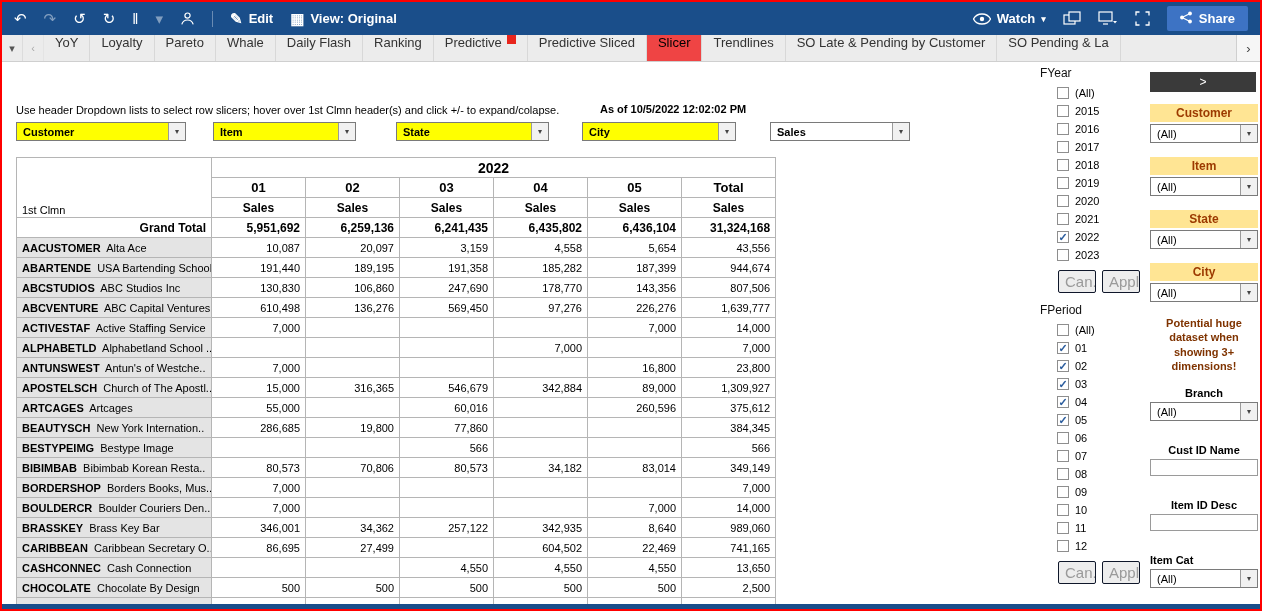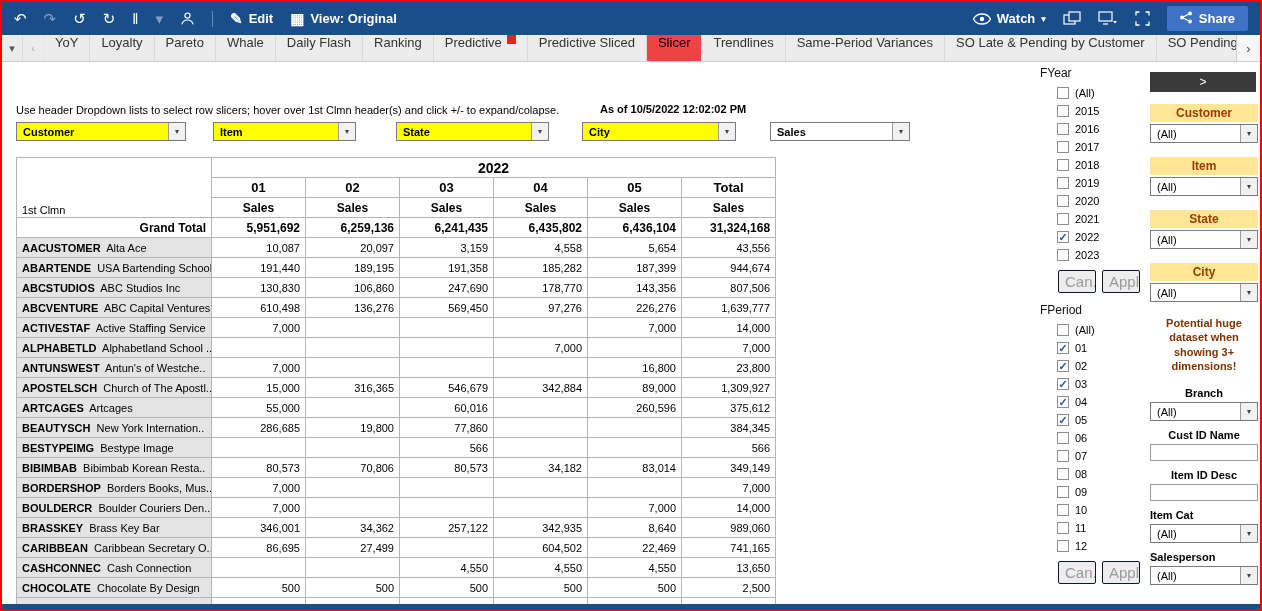--- a/index.html
+++ b/index.html
@@ -63,21 +63,21 @@
   .chk{width:12px;height:12px;border:1px solid #8e8e8e;background:#fff;font-size:11px;line-height:11px;text-align:center;color:#2d5e9e;flex:0 0 12px;font-weight:700}
   .fp-btns{display:flex;justify-content:flex-end;gap:6px;margin:6px 0 10px}
   .fp-btn{font-size:15px;color:#9a9a9a;background:#ededed;border:1px solid #0f172a;border-radius:2px;padding:2px 6px;cursor:pointer;max-width:38px;overflow:hidden;white-space:nowrap;font-family:inherit}
 
   
   .right-col{position:absolute;left:1148px;top:70px;width:108px;font-size:11px;color:#000}
   .collapse-btn{width:106px;height:20px;background:#3a3a3a;color:#fff;display:flex;align-items:center;justify-content:center;font-size:12px;cursor:pointer;border:none;margin-bottom:12px;font-family:inherit}
   .qf-block{margin-bottom:14px}
   .qf-title{background:#ffe594;color:#9c3a00;font-weight:700;font-size:12px;text-align:center;padding:2px 0;margin-bottom:2px}
   .warning{color:#7f3300;font-weight:700;font-size:11px;text-align:center;line-height:1.3;margin:2px 0 14px}
-  .xf-block{margin-bottom:8px}
+  .xf-block{margin-bottom:23px}
   .xf-title{font-weight:700;font-size:11px;margin-bottom:3px}
   .xf-title.center{text-align:center}
   .txt{width:100%;height:17px;border:1px solid #9a9a9a;font-size:11px;padding:0 3px;font-family:inherit}
 
   .bottom-bar{position:absolute;left:0;right:0;bottom:0;height:5px;background:#1a4e8a}
 </style>
 </head>
 <body>
 
 <div class="frame">
@@ -178,23 +178,20 @@
         <div class="tab">
           <span>Predictive Sliced</span>
         </div>
         <div class="tab active">
           <span>Slicer</span>
         </div>
         <div class="tab">
           <span>Trendlines</span>
         </div>
         <div class="tab">
-          <span>Same-Period Variances</span>
-        </div>
-        <div class="tab">
           <span>SO Late &amp; Pending by Customer</span>
         </div>
         <div class="tab">
           <span>SO Pending &amp; La</span>
         </div>
       </div>
     <div class="tab-scroll">›</div>
   </div>
 
   <div class="subtitle">Use header Dropdown lists to select row slicers; hover over 1st Clmn header(s) and click +/- to expand/colapse.</div>

